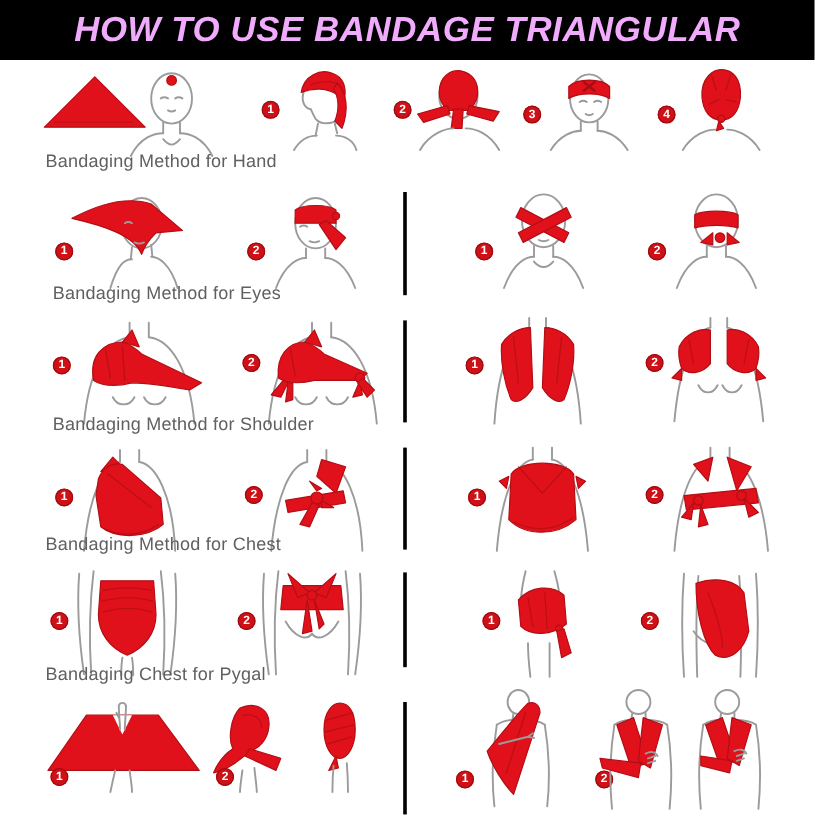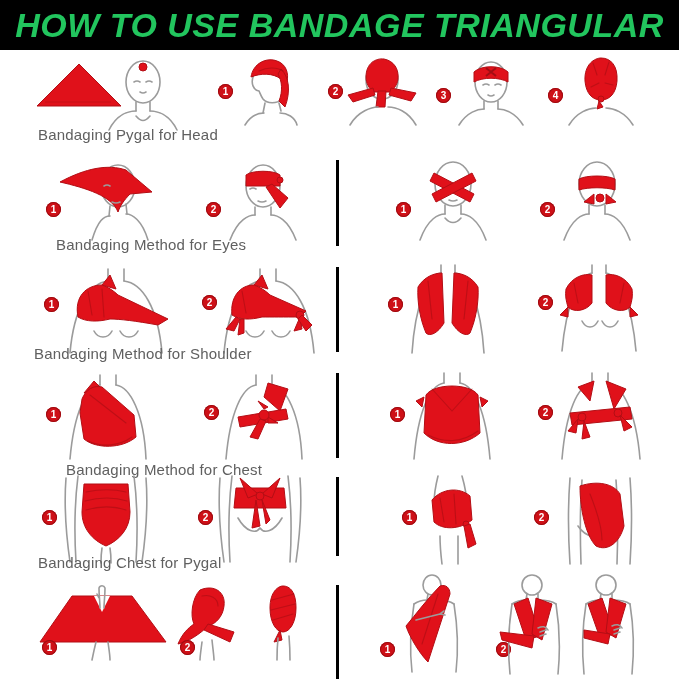--- a/index.html
+++ b/index.html
@@ -1,21 +1,21 @@
 <!DOCTYPE html>
 <html><head>
 <meta charset="utf-8">
 <style>
   html,body{margin:0;padding:0;background:#ffffff;}
   .page{position:relative;width:679px;height:679px;background:#ffffff;overflow:hidden;
         font-family:"Liberation Sans", sans-serif;}
   .topbar{position:absolute;left:0;top:0;width:679px;height:50px;background:#000000;
           display:flex;align-items:center;justify-content:center;}
-  .topbar h1{margin:0;font-style:italic;font-weight:bold;font-size:34px;letter-spacing:.5px;
-             color:#22c55e;font-family:"Liberation Sans", sans-serif;}
+  .topbar h1{margin:0;font-style:italic;font-weight:bold;font-size:29px;letter-spacing:.5px;
+             color:#f0abfc;font-family:"Liberation Sans", sans-serif;}
   .row{position:absolute;left:0;width:679px;}
   .fig{position:absolute;}
   .marker{position:absolute;width:15px;height:15px;border-radius:50%;background:#ce1017;
           color:#ffffff;font-size:10px;font-weight:bold;display:flex;align-items:center;
           justify-content:center;box-shadow:inset 0 0 0 1px #9d0b10;}
   .rowlabel{position:absolute;font-size:15px;color:#606060;letter-spacing:.2px;white-space:nowrap;}
   .divider{position:absolute;left:336px;width:3px;background:#000000;}
   .red{fill:#e0111a;stroke:#b30e15;stroke-width:1;stroke-linejoin:round;}
   .redln{fill:none;stroke:#a30d13;stroke-width:1.1;opacity:.55;stroke-linecap:round;}
   .body{fill:none;stroke:#9b9b9b;stroke-width:1.6;stroke-linecap:round;}
@@ -85,21 +85,21 @@
     <div class="marker" style="left:548px;top:38px;">
         <span>4</span>
       </div>
     <svg class="fig" style="left:563px;top:5px;" width="76" height="72" viewBox="0 0 76 72">
       <path class="red" d="M22,26 C21,9 32,3 38,3 C48,3 55,11 54,26 C53,38 47,45 38,45 C29,45 23,38 22,26 z"></path>
       <path class="redln" d="M30,8 L34,20 M46,7 L42,20 M28,32 L36,28 M50,30 L42,28"></path>
       <circle class="red" cx="38" cy="44" r="3"></circle>
       <polygon class="red" points="36,46 34,54 40,52"></polygon>
       <path class="body" d="M6,70 C14,57 26,53 33,53 M43,53 C50,53 62,57 70,70"></path>
     </svg>
-    <div class="rowlabel" style="left:38px;top:76px;">Bandaging Pygal for Head</div>
+    <div class="rowlabel" style="left:38px;top:76px;">Bandaging Method for Hand</div>
   </section>
 
   <section class="row" style="top:150px;height:105px;">
     <div class="marker" style="left:46px;top:52px;">
         <span>1</span>
       </div>
     <svg class="fig" style="left:56px;top:6px;" width="100" height="86" viewBox="0 0 100 86">
       <ellipse class="skin" cx="62" cy="30" rx="17" ry="21"></ellipse>
       <path class="red" d="M4,26 C30,12 52,8 70,14 L96,36 L74,38 C68,44 64,50 62,56 C56,40 30,32 4,26 z"></path>
       <path class="body" d="M48,30 q3,-2 6,0 M56,46 q4,2 8,0" stroke-width="1.1"></path>
@@ -135,21 +135,21 @@
       </div>
     <svg class="fig" style="left:556px;top:4px;" width="82" height="88" viewBox="0 0 82 88">
       <ellipse class="skin" cx="41" cy="30" rx="18" ry="22"></ellipse>
       <path class="red" d="M23,25 C30,21 52,21 59,25 L59,36 C50,33 32,33 23,36 z"></path>
       <polygon class="red" points="38,40 28,48 38,50"></polygon>
       <polygon class="red" points="50,40 60,48 50,50"></polygon>
       <circle class="red" cx="44" cy="44" r="4"></circle>
       <path class="body" d="M33,51 L33,60 M49,51 L49,60"></path>
       <path class="body" d="M8,86 C16,64 27,60 33,60 M49,60 C55,60 66,64 74,86"></path>
     </svg>
-    <div class="rowlabel" style="left:56px;top:86px;">Bandaging Method for Eyes</div>
+    <div class="rowlabel" style="left:44px;top:86px;">Bandaging Method for Eyes</div>
   </section>
 
   <section class="row" style="top:255px;height:110px;">
     <div class="marker" style="left:44px;top:42px;">
         <span>1</span>
       </div>
     <svg class="fig" style="left:58px;top:12px;" width="115" height="88" viewBox="0 0 115 88">
       <path class="body" d="M50,2 L50,14 M66,2 L66,14"></path>
       <path class="body" d="M12,86 C16,40 32,16 50,14 M66,14 C84,16 100,40 104,86"></path>
       <path class="body" d="M36,64 C40,72 50,72 54,64 M62,64 C66,72 76,72 80,64" stroke-width="1.1"></path>
@@ -189,21 +189,21 @@
     <svg class="fig" style="left:552px;top:8px;" width="95" height="90" viewBox="0 0 95 90">
       <path class="body" d="M40,2 L40,10 M54,2 L54,10"></path>
       <path class="body" d="M10,88 C14,42 27,12 40,10 M54,10 C67,12 80,42 84,88"></path>
       <path class="body" d="M30,58 C34,66 42,66 46,58 M50,58 C54,66 62,66 66,58" stroke-width="1.1"></path>
       <path class="red" d="M14,26 C20,14 32,10 40,12 L40,40 C34,48 22,50 16,44 C14,38 13,32 14,26 z"></path>
       <path class="red" d="M54,12 C62,10 74,14 80,26 C81,32 80,38 78,44 C72,50 60,48 54,40 z"></path>
       <polygon class="red" points="16,44 8,52 16,54"></polygon>
       <polygon class="red" points="78,44 86,52 78,54"></polygon>
       <path class="redln" d="M22,20 L26,40 M72,20 L68,40"></path>
     </svg>
-    <div class="rowlabel" style="left:34px;top:90px;">Bandaging Method for Shoulder</div>
+    <div class="rowlabel" style="left:44px;top:90px;">Bandaging Method for Shoulder</div>
   </section>
 
   <section class="row" style="top:365px;height:105px;">
     <div class="marker" style="left:46px;top:42px;">
         <span>1</span>
       </div>
     <svg class="fig" style="left:60px;top:8px;" width="92" height="88" viewBox="0 0 92 88">
       <path class="body" d="M40,2 L40,12 M56,2 L56,12"></path>
       <path class="body" d="M10,86 C14,40 26,14 40,12 M56,12 C70,14 84,40 86,86"></path>
       <polygon class="red" points="24,20 34,8 42,16"></polygon>
@@ -242,21 +242,21 @@
       <path class="body" d="M12,88 C16,40 28,14 42,12 M58,12 C72,14 86,40 90,88"></path>
       <polygon class="red" points="56,10 76,18 64,38"></polygon>
       <polygon class="red" points="28,16 44,10 40,30"></polygon>
       <path class="red" d="M20,42 L80,36 L82,48 L22,54 z"></path>
       <circle class="red" cx="32" cy="46" r="4"></circle>
       <polygon class="red" points="28,48 18,60 26,62"></polygon>
       <polygon class="red" points="34,50 32,68 40,66"></polygon>
       <circle class="red" cx="68" cy="42" r="4"></circle>
       <polygon class="red" points="70,44 82,56 74,60"></polygon>
     </svg>
-    <div class="rowlabel" style="left:38px;top:96px;margin-left:28px;">Bandaging Method for Chest</div>
+    <div class="rowlabel" style="left:38px;top:80px;">Bandaging Method for Chest</div>
   </section>
 
   <section class="row" style="top:470px;height:100px;">
     <div class="marker" style="left:42px;top:40px;">
         <span>1</span>
       </div>
     <svg class="fig" style="left:58px;top:4px;" width="95" height="90" viewBox="0 0 95 90">
       <path class="body" d="M20,2 C17,26 16,56 18,88 M76,2 C79,26 80,56 78,88"></path>
       <path class="body" d="M8,4 C6,30 8,60 12,88 M88,4 C90,30 88,60 84,88" stroke-width="1.1"></path>
       <path class="body" d="M44,74 C43,80 43,84 43,89 M52,74 C53,80 53,84 53,89"></path>

